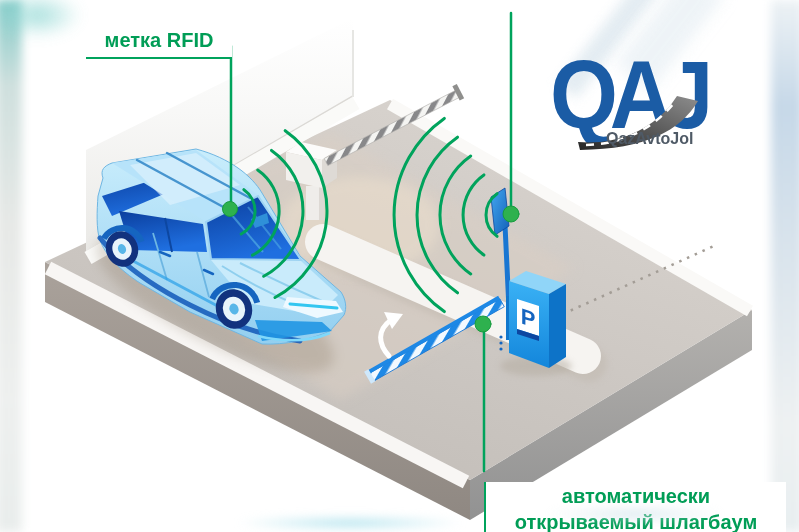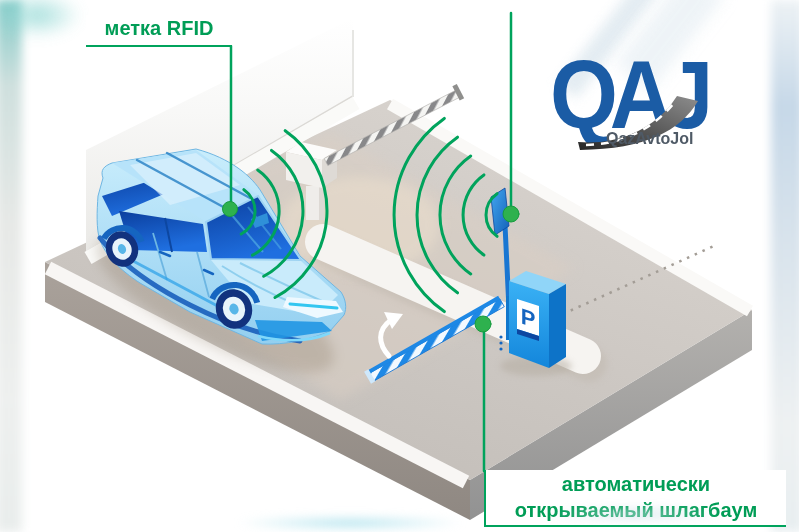--- a/index.html
+++ b/index.html
@@ -18,21 +18,21 @@
   .streak-tr1{position:absolute;left:598px;top:-34px;width:24px;height:140px;background:#dde8ef;
     transform:rotate(38deg);filter:blur(6px);opacity:.8;}
   .streak-tr2{position:absolute;left:648px;top:-30px;width:44px;height:120px;background:#e7eff4;
     transform:rotate(38deg);filter:blur(8px);opacity:.7;}
   .glow-b1{position:absolute;left:235px;top:515px;width:230px;height:16px;
     background:radial-gradient(closest-side,#b5e4ee,rgba(255,255,255,0));filter:blur(4px);}
   .glow-b2{position:absolute;left:545px;top:506px;width:180px;height:16px;
     background:radial-gradient(closest-side,#cfe2ea,rgba(255,255,255,0));filter:blur(5px);opacity:.8;}
   
   .callout{position:absolute;background:#ffffff;color:#009d56;font-weight:bold;font-size:20px;
-    text-align:center;line-height:26px;}
+    text-align:center;line-height:26px;margin-top:12px;}
   .lbl-tag{left:86px;top:15px;width:146px;height:30px;border-bottom:2.5px solid #00a35c;}
   .lbl-reader{left:311px;top:11px;width:193px;height:29px;}
   .lbl-barrier{left:484px;top:470px;width:300px;height:54px;
     border-left:2.5px solid #00a35c;border-bottom:2.5px solid #00a35c;padding-top:1px;}
   
   .logo{position:absolute;left:548px;top:50px;width:190px;height:110px;}
   .logo-acronym{position:absolute;left:2px;top:-4px;font-size:97px;font-weight:bold;
     color:#1b5ca5;letter-spacing:-9px;line-height:1;transform:scaleX(.9);transform-origin:left top;}
   .logo-road{position:absolute;left:20px;top:38px;}
   .logo-name{position:absolute;left:58px;top:80px;width:108px;text-align:left;

